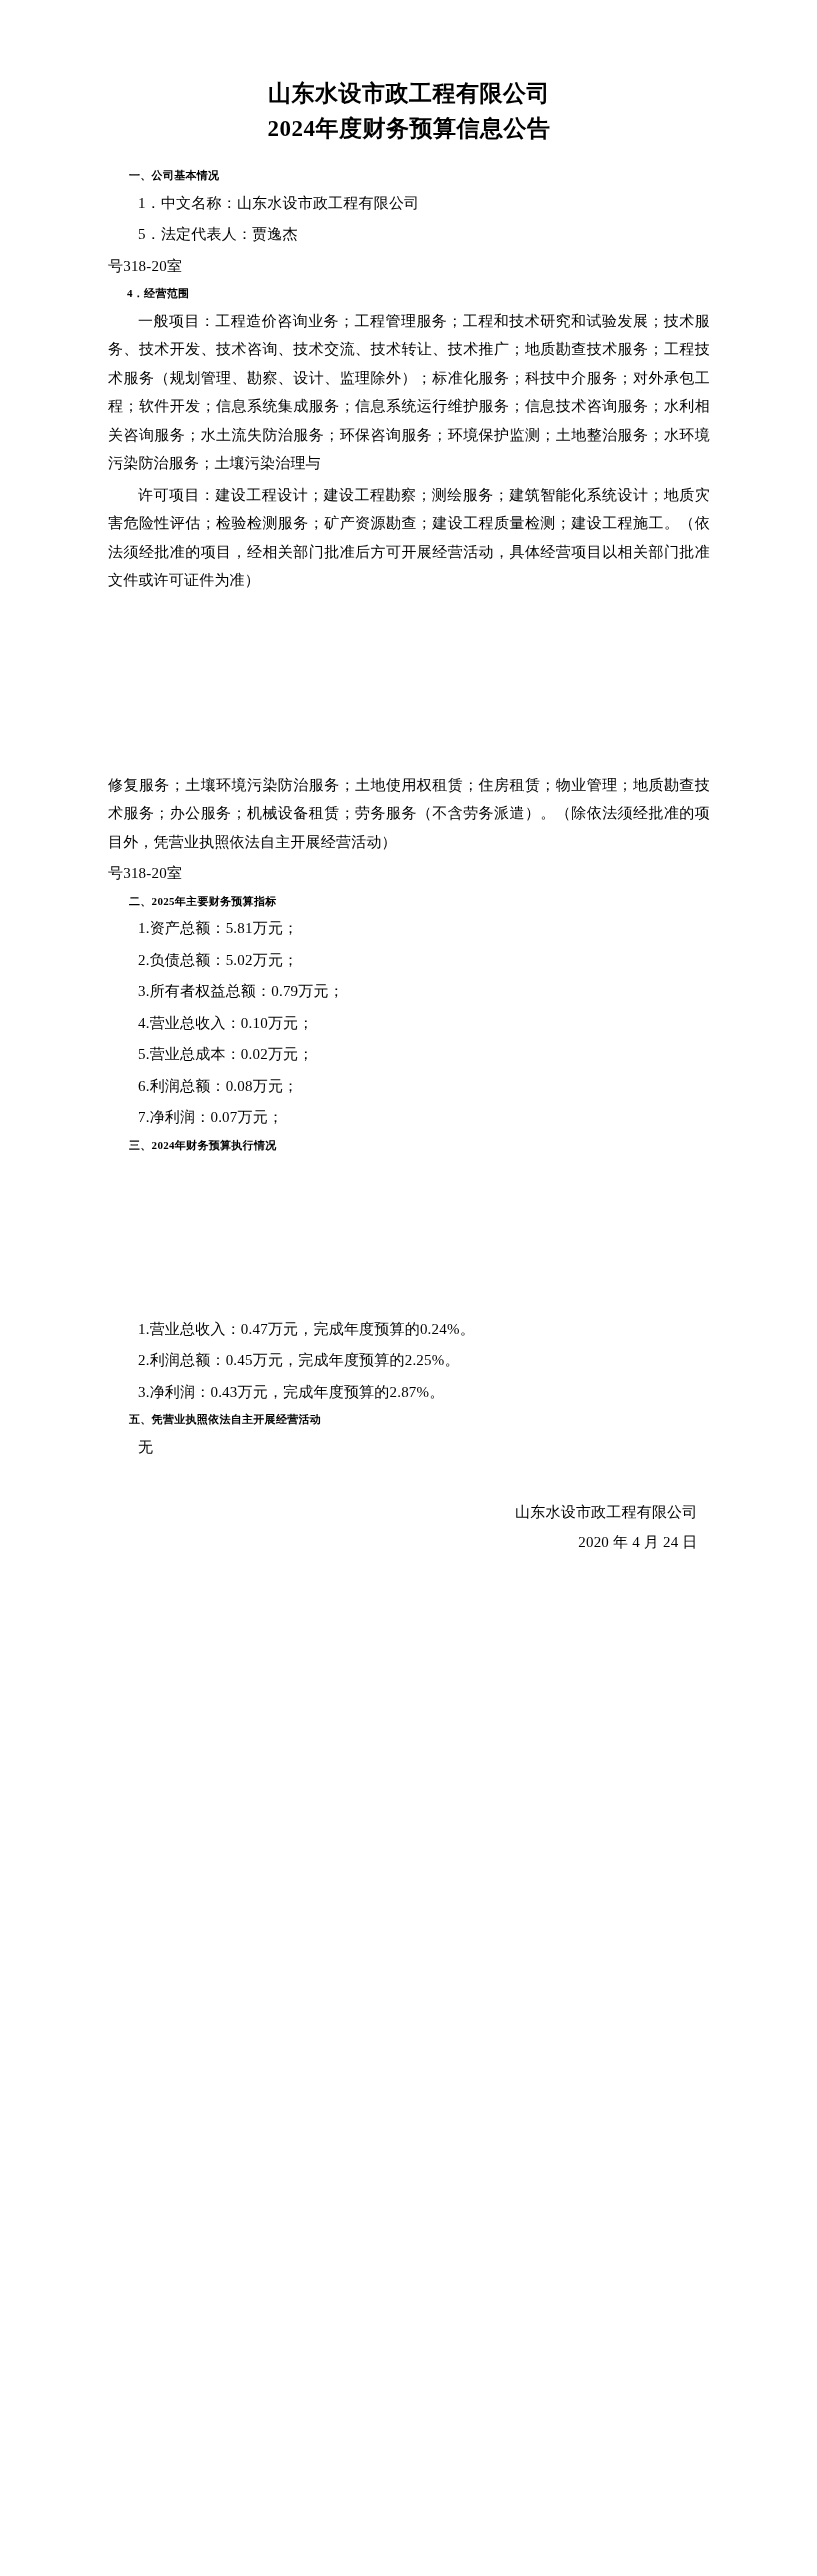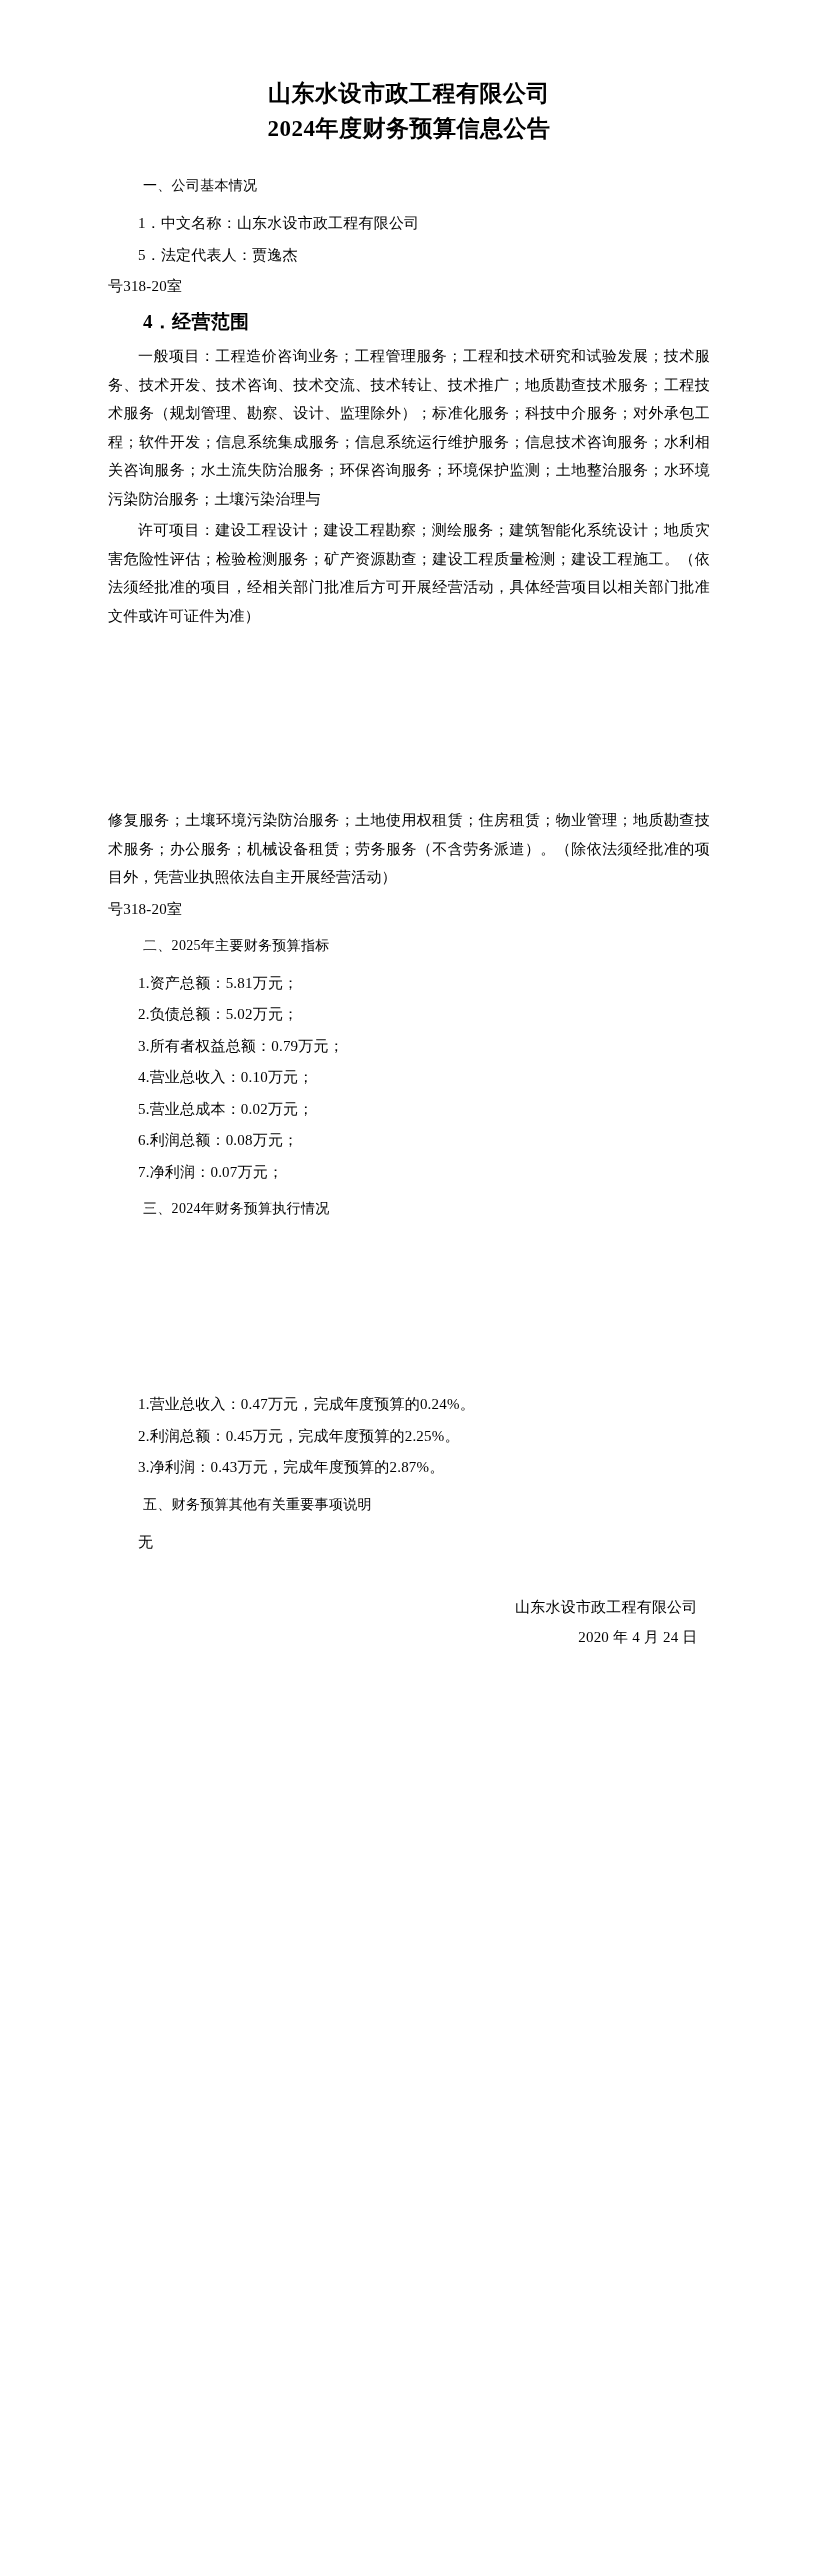--- a/index.html
+++ b/index.html
@@ -34,30 +34,30 @@
     letter-spacing: 0.5px;
     margin: 0 0 3.1px 0;
   }
   .doc-title .line2 {
     display: block;
   }
   .spacer-after-title {
     height: 14.4px;
   }
   .h2 {
-    font-weight: normal;
-    font-size: 14px;
+    font-weight: bold;
+    font-size: 11px;
     line-height: 1.85;
     text-indent: 2em;
-    margin: 10px;
+    margin: 2px;
     letter-spacing: 0.3px;
   }
   .h3 {
     font-weight: bold;
-    font-size: 19px;
+    font-size: 11px;
     line-height: 1.85;
     text-indent: 2em;
     margin: 0;
     letter-spacing: 0.3px;
   }
   .p {
     font-size: 15px;
     line-height: 1.9;
     text-indent: 2em;
     margin: 3px;
@@ -129,21 +129,21 @@
     <p class="p">7.净利润：0.07万元；</p>
 
     <p class="h2">三、2024年财务预算执行情况</p>
 
     <div class="gap-block-2"></div>
 
     <p class="p">1.营业总收入：0.47万元，完成年度预算的0.24%。</p>
     <p class="p">2.利润总额：0.45万元，完成年度预算的2.25%。</p>
     <p class="p">3.净利润：0.43万元，完成年度预算的2.87%。</p>
 
-    <p class="h2">五、财务预算其他有关重要事项说明</p>
+    <p class="h2">五、凭营业执照依法自主开展经营活动</p>
     <p class="p">无</p>
 
     <div class="sign">
       <div>山东水设市政工程有限公司</div>
       <div>2020 年 4 月 24 日</div>
     </div>
 
     <div class="blank-tail"></div>
   </div>
 </div>

